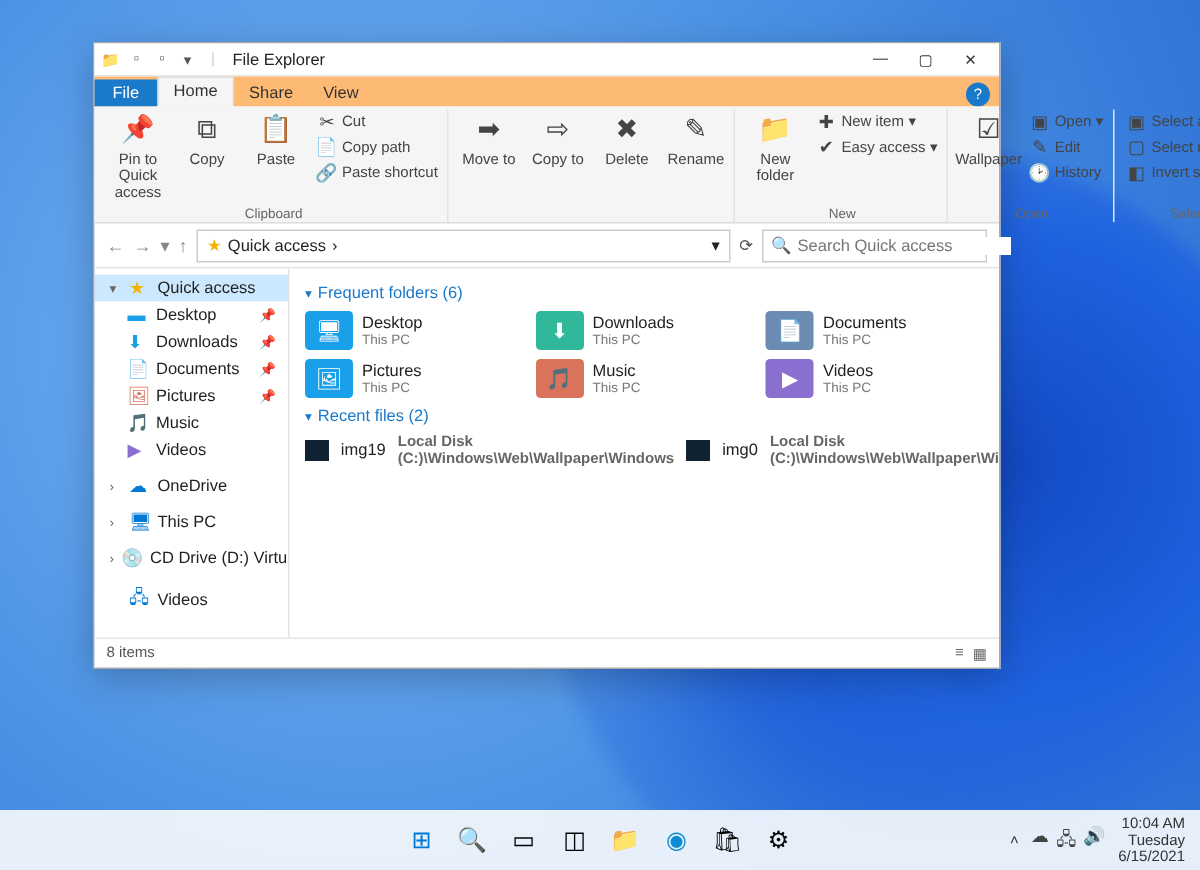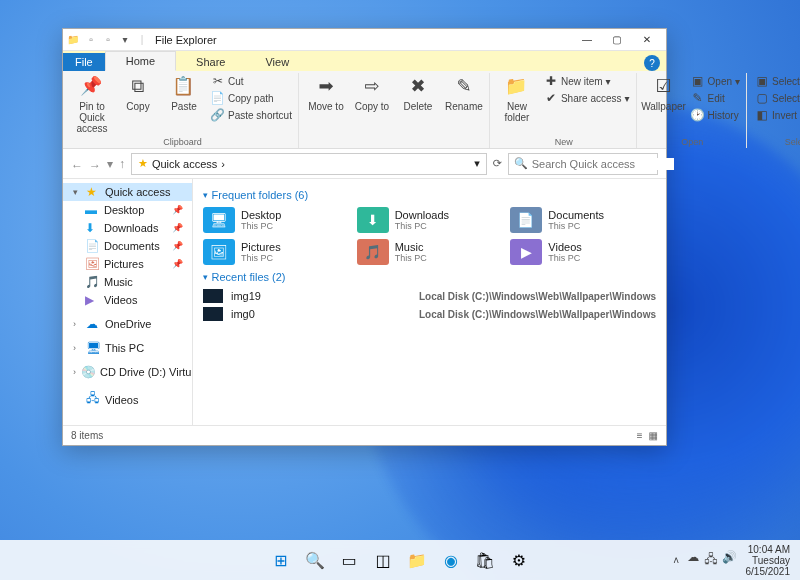--- a/index.html
+++ b/index.html
@@ -24,23 +24,23 @@
     display:flex; flex-direction:column; font-size:11px; color:#222;
   }
   
   .titlebar { height:22px; background:#fff; display:flex; align-items:center; padding:0 4px; border-bottom:1px solid #e5e5e5;}
   .titlebar .qat { display:flex; gap:3px; align-items:center;}
   .titlebar .qat span{width:14px;height:14px;display:flex;align-items:center;justify-content:center;font-size:10px;color:#555;}
   .titlebar .title{margin-left:6px;font-size:11px;}
   .titlebar .wc{margin-left:auto;display:flex;}
   .titlebar .wc div{width:30px;height:22px;display:flex;align-items:center;justify-content:center;font-size:10px;color:#333;}
   
-  .rtabs{height:20px;display:flex;align-items:flex-end;background:#fef9c3;}
+  .rtabs{height:20px;display:flex;align-items:flex-end;background:#fdba74;}
   .rtabs .file{background:#1979ca;color:#fff;padding:3px 12px;font-size:11px;}
-  .rtabs .tab{padding:3px 20px;font-size:11px;color:#333;}
+  .rtabs .tab{padding:3px 10px;font-size:11px;color:#333;}
   .rtabs .tab.active{border:1px solid #ddd;border-bottom:1px solid #f5f5f5;background:#f5f5f5;}
   .rtabs .help{margin-left:auto;width:16px;height:16px;border-radius:50%;background:#1979ca;color:#fff;font-size:10px;display:flex;align-items:center;justify-content:center;margin-right:6px;}
   
   .ribbon{height:78px;background:#f5f5f5;border-bottom:1px solid #ddd;display:flex;padding:2px 4px 0 4px;gap:2px;font-size:10px;color:#444;}
   .rgroup{display:flex;flex-direction:column;border-right:1px solid #e2e2e2;padding:0 4px;}
   .rgroup:last-child{border-right:none;}
   .rgroup .row{display:flex;gap:4px;align-items:flex-start;flex:1;}
   .rgroup .lbl{text-align:center;font-size:9px;color:#666;padding-bottom:1px;}
   .rbtn{display:flex;flex-direction:column;align-items:center;justify-content:flex-start;width:42px;padding-top:2px;gap:2px;text-align:center;line-height:1.1;}
   .rbtn .ic{width:24px;height:24px;display:flex;align-items:center;justify-content:center;font-size:18px;}
@@ -68,21 +68,21 @@
   .side .spacer{height:6px;}
   
   .content{flex:1;overflow:auto;padding:6px 10px;}
   .section-h{color:#1979ca;font-size:11px;margin:4px 0 6px 0;display:flex;align-items:center;gap:4px;}
   .section-h .caret{font-size:9px;}
   .folders{display:grid;grid-template-columns:repeat(3,1fr);gap:6px 8px;margin-bottom:6px;}
   .folder{display:flex;gap:6px;align-items:center;}
   .folder .fic{width:32px;height:26px;border-radius:3px;display:flex;align-items:center;justify-content:center;color:#fff;font-size:14px;}
   .folder .meta .n{font-size:11px;}
   .folder .meta .s{font-size:9px;color:#777;}
-  .files{display:flex;flex-direction:column;gap:4px;}
+  .files{display:flex;flex-direction:row;gap:4px;}
   .file-row{display:flex;align-items:center;gap:8px;font-size:11px;}
   .file-row .th{width:20px;height:14px;background:#123;}
   .file-row .path{margin-left:auto;color:#666;font-size:10px;font-weight:bold;}
   
   .status{height:20px;border-top:1px solid #e5e5e5;display:flex;align-items:center;padding:0 8px;font-size:10px;color:#555;}
   .status .views{margin-left:auto;display:flex;gap:6px;color:#666;}
   
   .taskbar{position:absolute;bottom:0;left:0;right:0;height:40px;background:rgba(245,248,252,.92);display:flex;align-items:center;backdrop-filter:blur(4px);}
   .taskbar .center{position:absolute;left:50%;transform:translateX(-50%);display:flex;gap:6px;}
   .taskbar .center .tb{width:28px;height:28px;border-radius:4px;display:flex;align-items:center;justify-content:center;font-size:16px;}
@@ -183,21 +183,21 @@
             <span>New folder</span>
           </div>
         <div class="smallcol">
           <div class="smallbtn">
               <span class="ic">✚</span>
               <span>New item</span>
               <span> ▾</span>
             </div>
           <div class="smallbtn">
               <span class="ic">✔</span>
-              <span>Share access</span>
+              <span>Easy access</span>
               <span> ▾</span>
             </div>
         </div>
       </div>
       <div class="lbl">New</div>
     </div>
 
     <div class="rgroup">
       <div class="row">
         <div class="rbtn">

